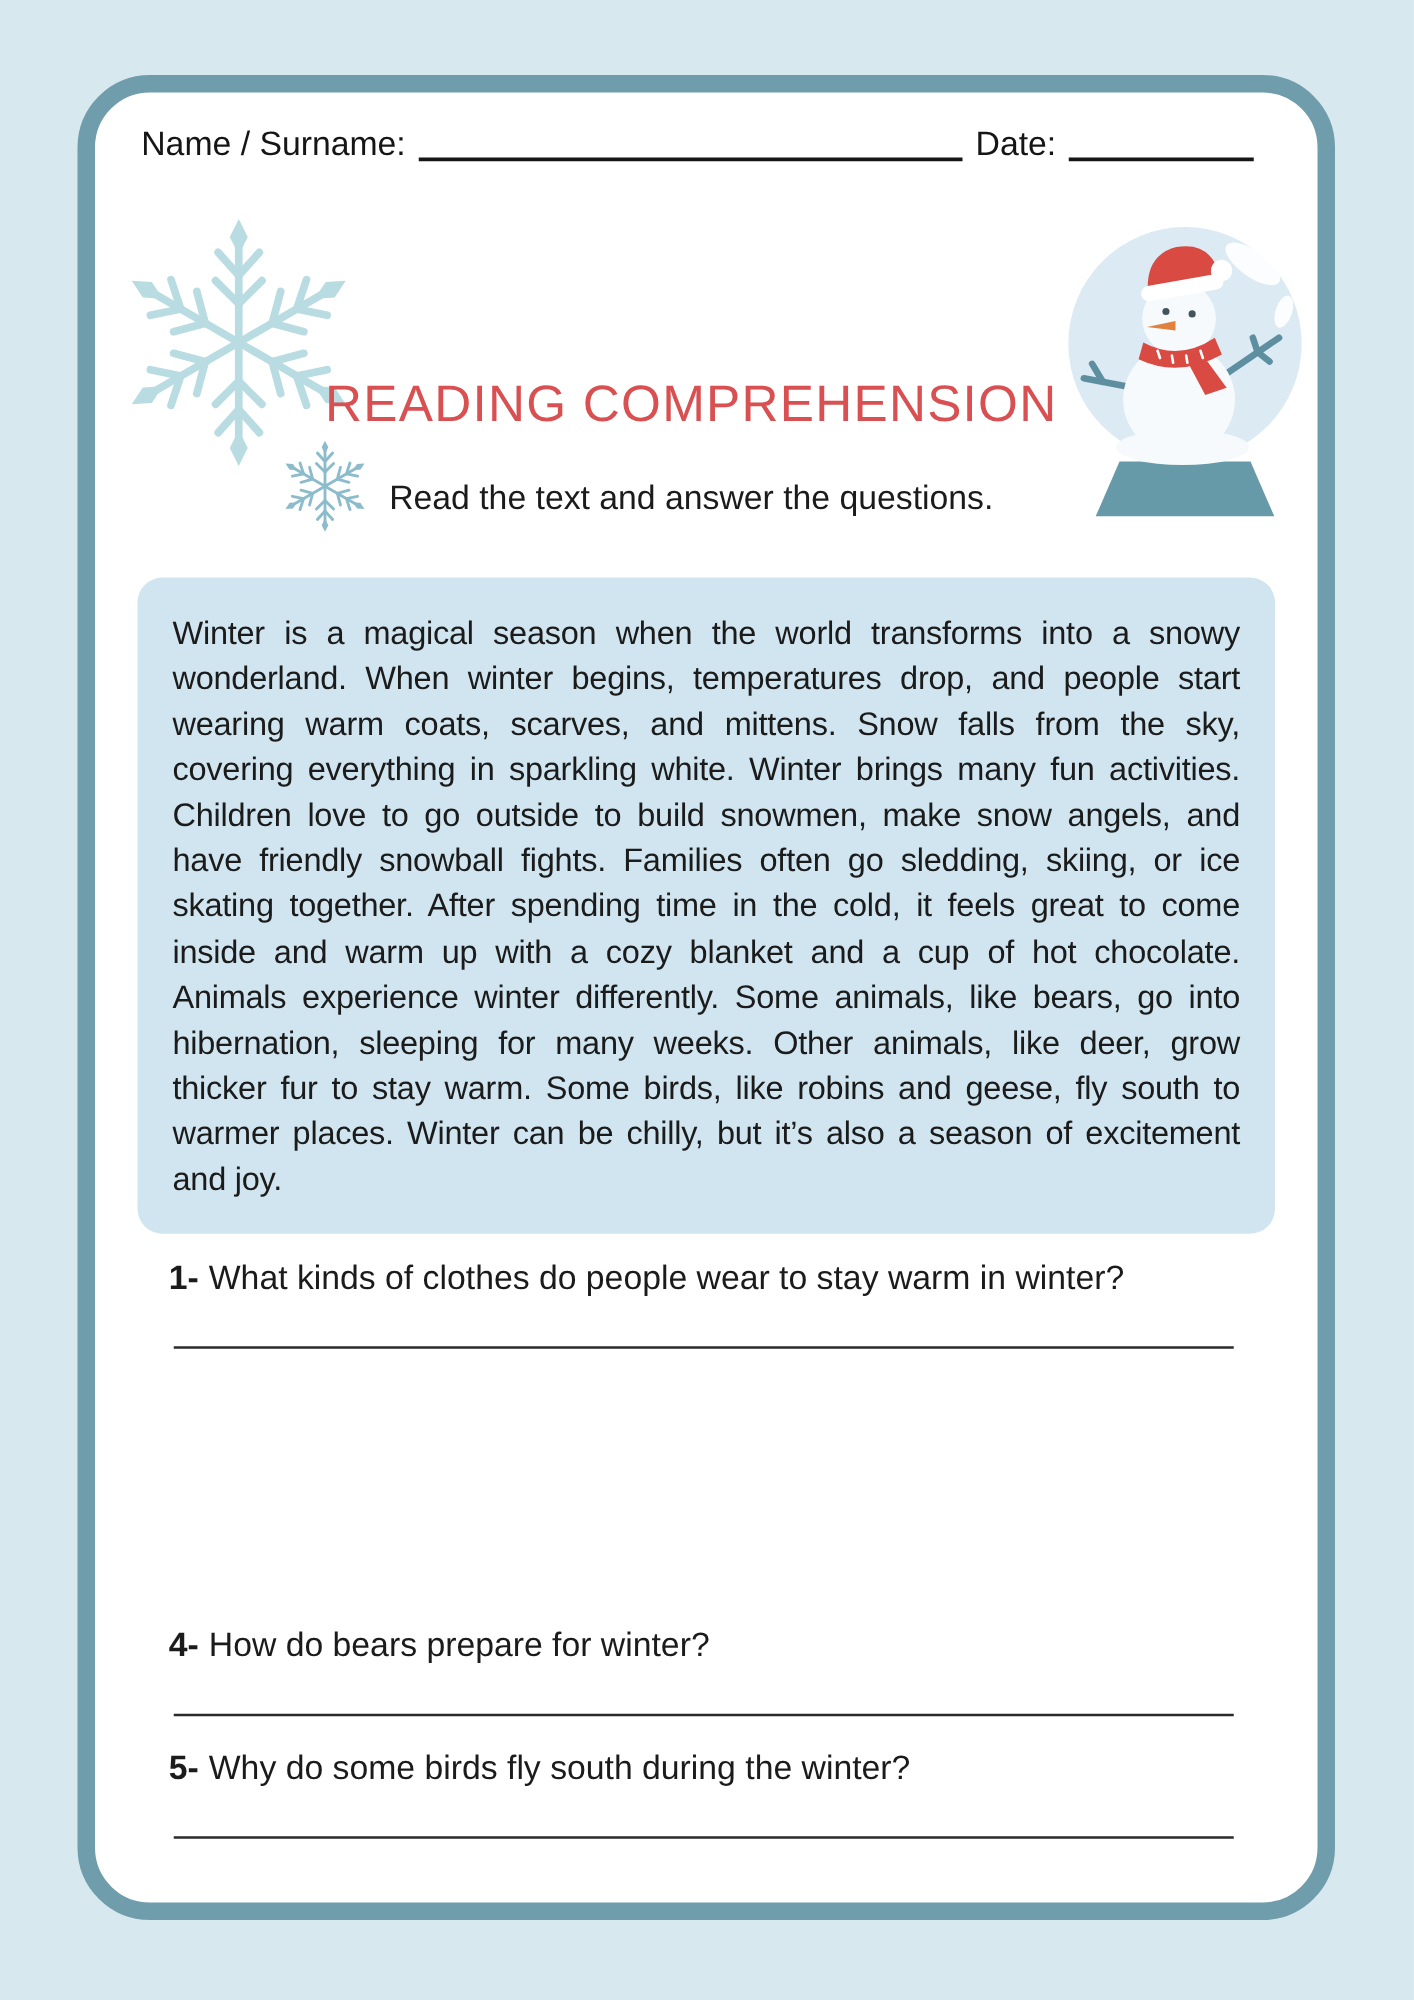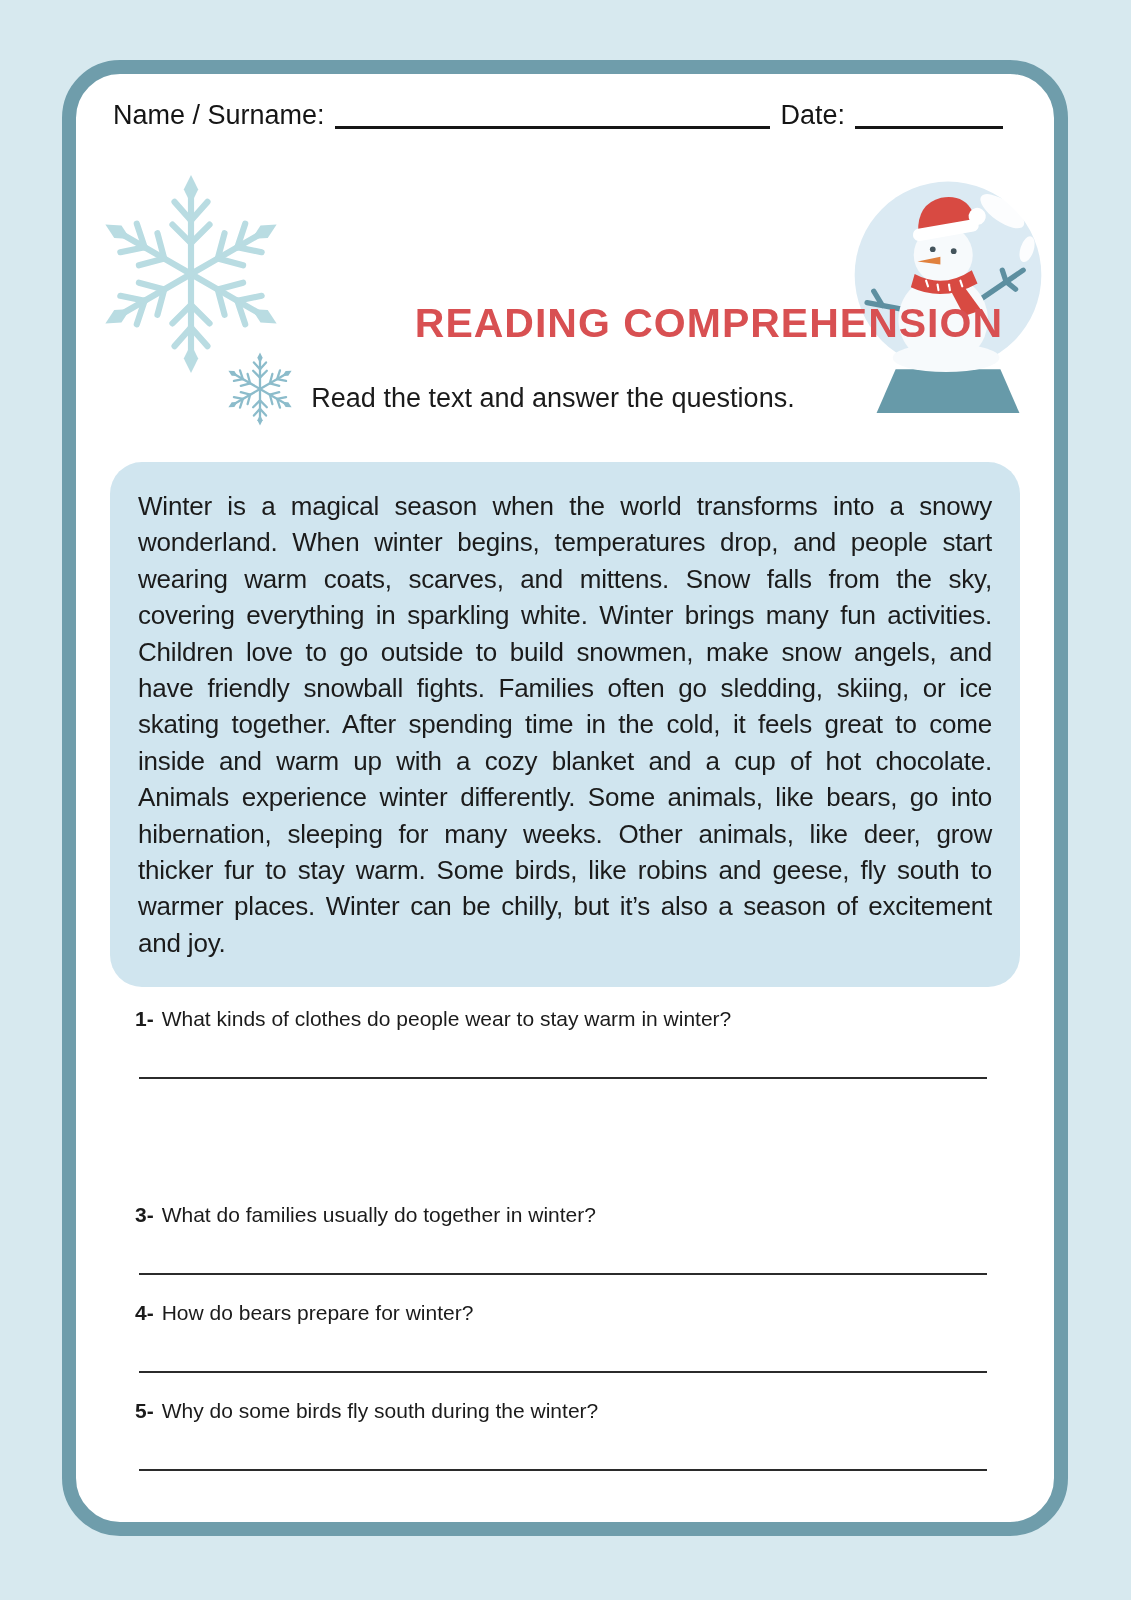--- a/index.html
+++ b/index.html
@@ -18,37 +18,37 @@
   
   .name-row{position:absolute;left:113px;top:100px;width:890px;display:flex;align-items:flex-end;gap:10px;
             font-size:27px;font-weight:500;color:#151515;}
   .lbl{white-space:nowrap;line-height:1.15;}
   .write-line{border-bottom:3px solid #161616;height:10px;margin-bottom:2px;}
   .name-line{flex:1;}
   .date-line{width:148px;}
   
   .hero-center{position:absolute;left:103px;width:900px;text-align:center;color:var(--ink);}
   .title{top:172px;font-size:110px;line-height:1.05;font-weight:800;letter-spacing:2px;color:var(--title-color);}
-  .subtitle{top:300px;font-size:41px;font-weight:700;letter-spacing:1px;color:var(--subtitle-color);text-align:right;}
+  .subtitle{top:300px;font-size:41px;font-weight:400;letter-spacing:1px;color:var(--subtitle-color);}
   .instruction{top:383px;font-size:27px;font-weight:500;}
   
   .flake{position:absolute;}
   .flake-big{left:88px;top:163px;width:206px;height:222px;color:var(--flake-light);}
   .flake-small{left:222px;top:348px;width:76px;height:82px;color:var(--flake-dark);}
   .flake svg{width:100%;height:100%;display:block;}
   .globe{position:absolute;left:848px;top:162px;width:200px;height:264px;}
   .globe svg{width:100%;height:100%;display:block;}
   
   .passage{position:absolute;left:110px;top:462px;width:910px;min-height:486px;
-           background:var(--passage-bg);border-radius:32px;padding:26px 28px;
+           background:var(--passage-bg);border-radius:20px;padding:26px 28px;
            font-size:26px;line-height:36.4px;color:var(--ink);text-align:justify;
            letter-spacing:-0.2px;}
   
   .q{position:absolute;left:135px;width:856px;height:76px;color:var(--ink);}
-  .q-text{font-size:21px;line-height:1.25;}
+  .q-text{font-size:27px;line-height:1.25;}
   .q-num{font-weight:700;margin-right:8px;}
   .answer-line{position:absolute;left:4px;right:4px;top:71px;border-top:2.5px solid var(--line-color);}
 </style>
 </head>
 <body>
 
 <svg width="0" height="0" style="position:absolute" aria-hidden="true">
   <symbol id="flake" viewBox="0 0 100 100">
     <g fill="none" stroke="currentColor" stroke-width="3" stroke-linecap="round">
       <g id="arm">
@@ -126,24 +126,20 @@
 
   <div class="hero-center subtitle">READING COMPREHENSION</div>
   <div class="hero-center instruction">Read the text and answer the questions.</div>
 
   <div class="passage">Winter is a magical season when the world transforms into a snowy wonderland. When winter begins, temperatures drop, and people start wearing warm coats, scarves, and mittens. Snow falls from the sky, covering everything in sparkling white. Winter brings many fun activities. Children love to go outside to build snowmen, make snow angels, and have friendly snowball fights. Families often go sledding, skiing, or ice skating together. After spending time in the cold, it feels great to come inside and warm up with a cozy blanket and a cup of hot chocolate. Animals experience winter differently. Some animals, like bears, go into hibernation, sleeping for many weeks. Other animals, like deer, grow thicker fur to stay warm. Some birds, like robins and geese, fly south to warmer places. Winter can be chilly, but it’s also a season of excitement and joy.</div>
 
   <div class="q" style="top:1006px">
     <div class="q-text"><b class="q-num">1-</b><span>What kinds of clothes do people wear to stay warm in winter?</span></div>
     <div class="answer-line"></div>
   </div>
-  <div class="q" style="top:1202px">
-    <div class="q-text"><b class="q-num">3-</b><span>What do families usually do together in winter?</span></div>
-    <div class="answer-line"></div>
-  </div>
   <div class="q" style="top:1300px">
     <div class="q-text"><b class="q-num">4-</b><span>How do bears prepare for winter?</span></div>
     <div class="answer-line"></div>
   </div>
   <div class="q" style="top:1398px">
     <div class="q-text"><b class="q-num">5-</b><span>Why do some birds fly south during the winter?</span></div>
     <div class="answer-line"></div>
   </div>
 </div>
 

